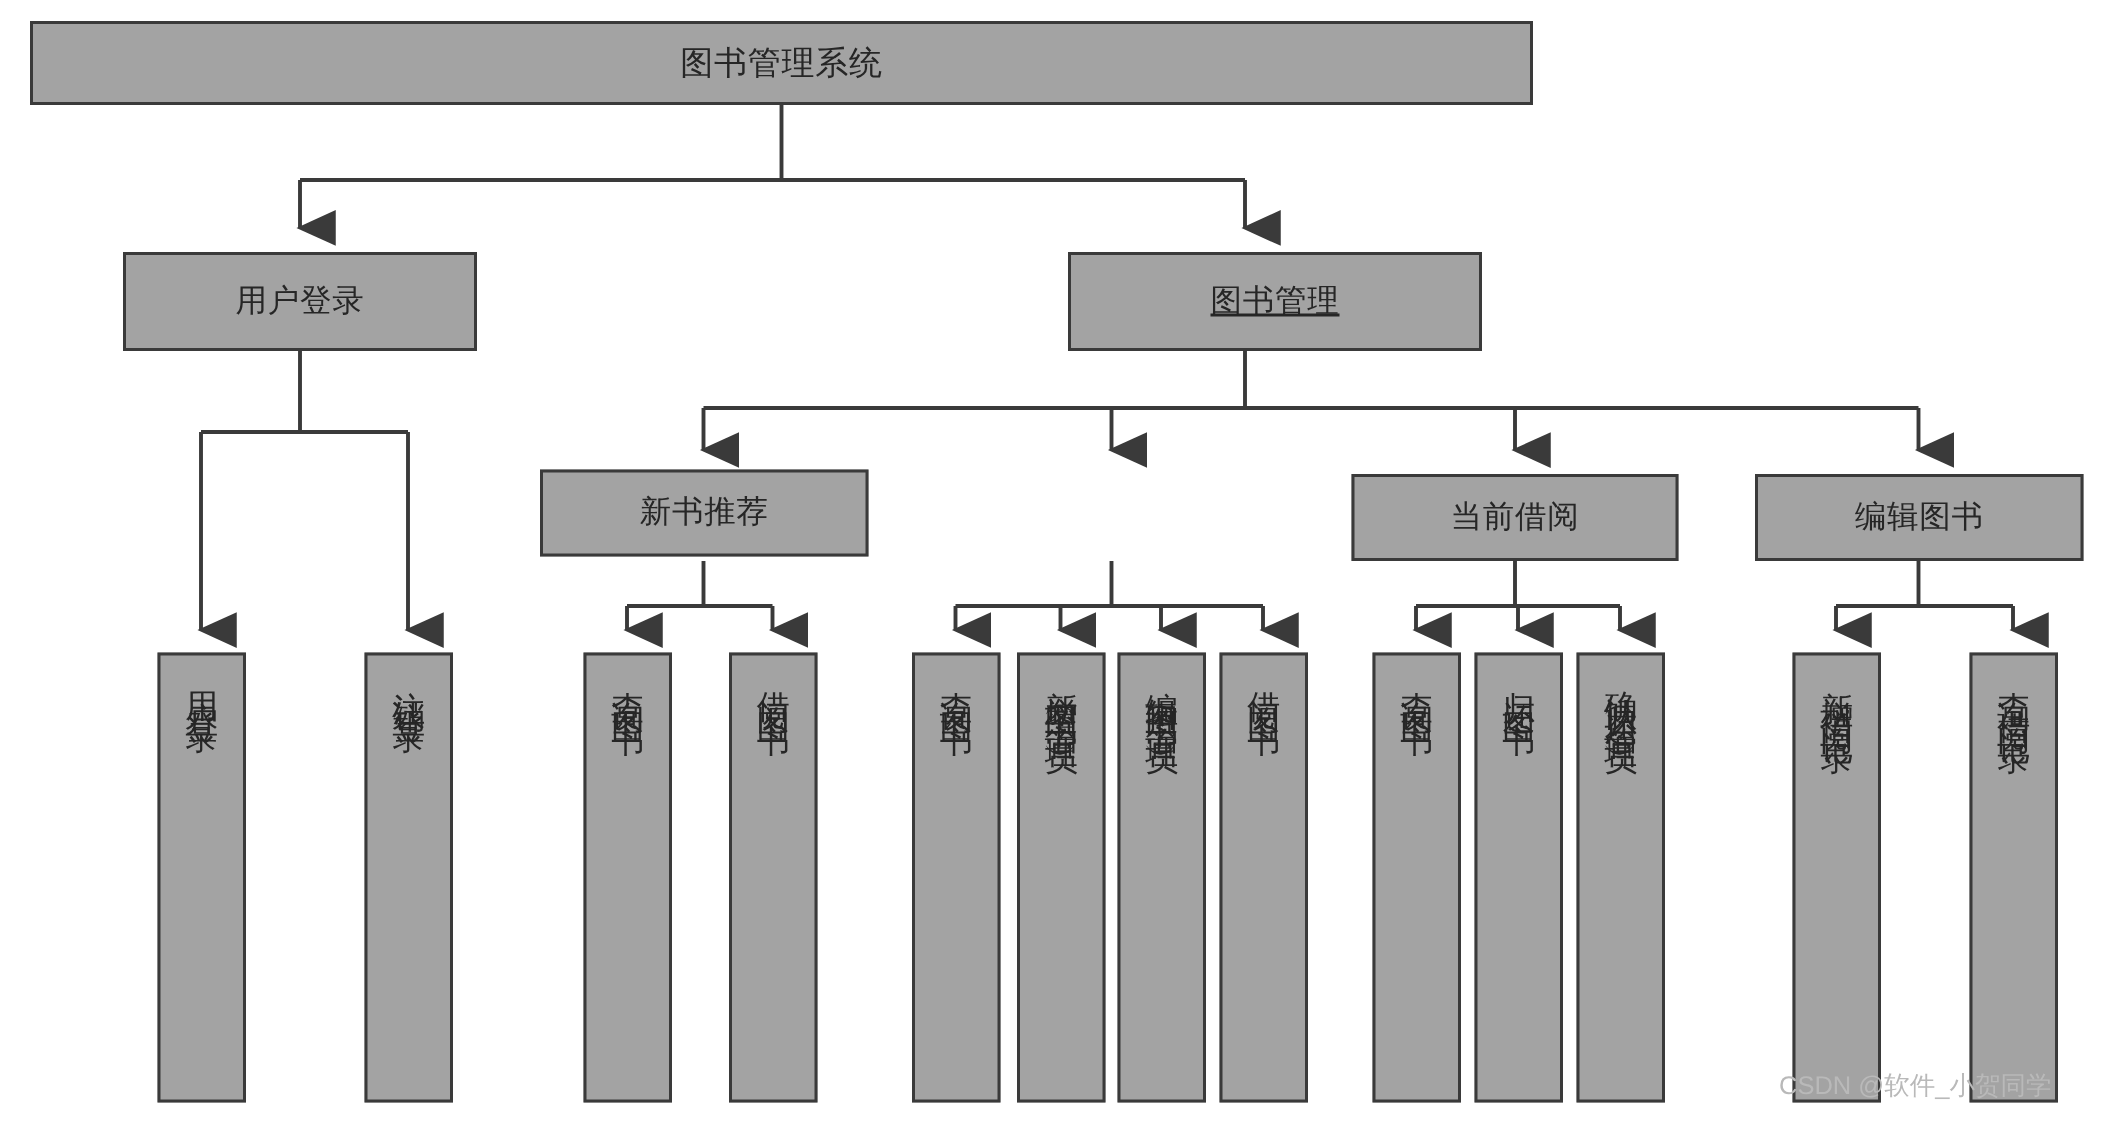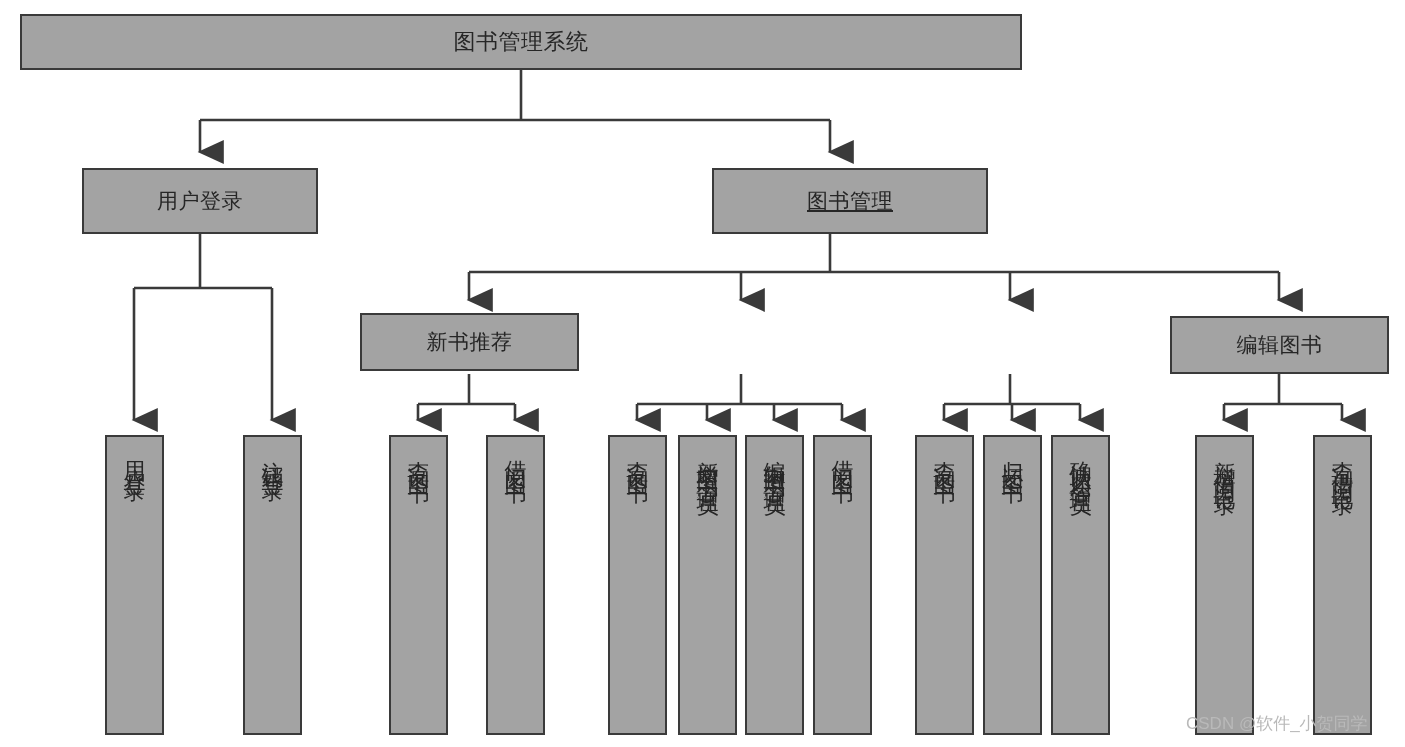--- a/index.html
+++ b/index.html
@@ -135,20 +135,23 @@
   <div class="node horiz" style="left:82px; top:168px; width:236px; height:66px;">
     <span class="label">用户登录</span>
   </div>
   <div class="node horiz" style="left:712px; top:168px; width:276px; height:66px;text-decoration:underline;">
     <span class="label">图书管理</span>
   </div>
 
   <div class="node horiz" style="left:360px; top:313px; width:219px; height:58px;">
     <span class="label">新书推荐</span>
   </div>
+  <div class="node horiz" style="left:901px; top:316px; width:218px; height:58px;">
+    <span class="label">当前借阅</span>
+  </div>
   <div class="node horiz" style="left:1170px; top:316px; width:219px; height:58px;">
     <span class="label">编辑图书</span>
   </div>
 
   <div class="node vert" style="left:105px; top:435px; width:59px; height:300px;">
     <span class="label">用户登录</span>
   </div>
   <div class="node vert" style="left:243px; top:435px; width:59px; height:300px;">
     <span class="label">注销登录</span>
   </div>

